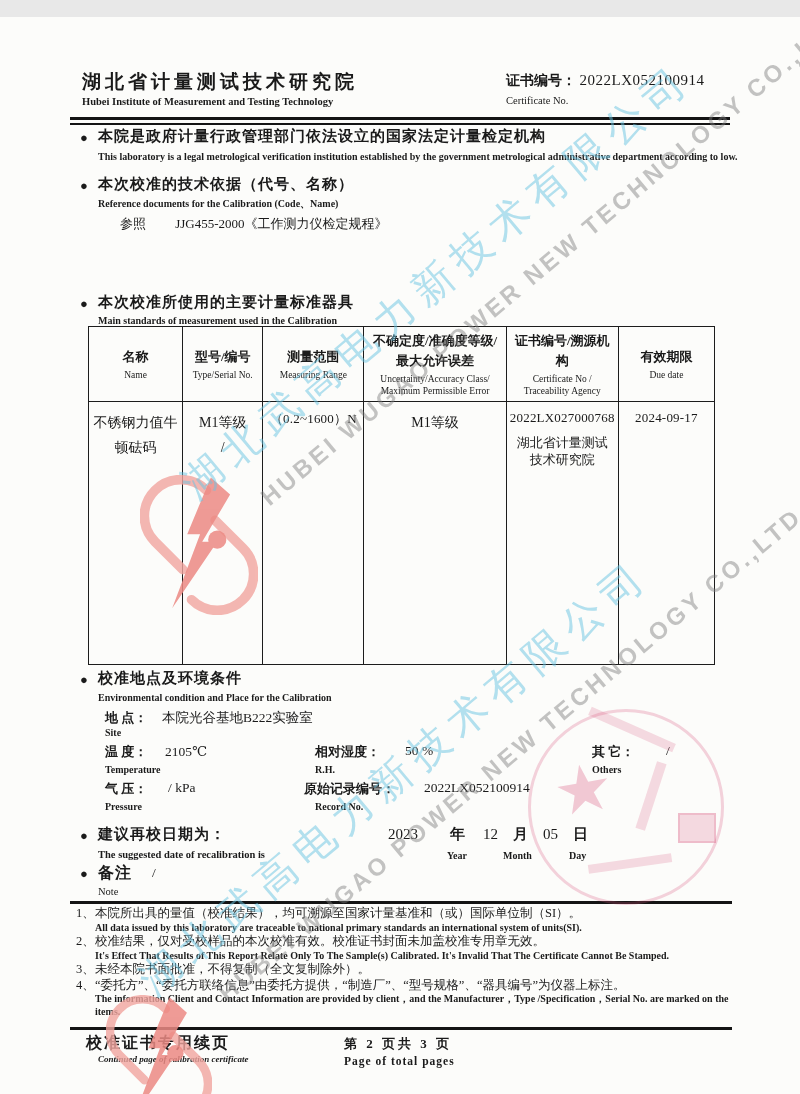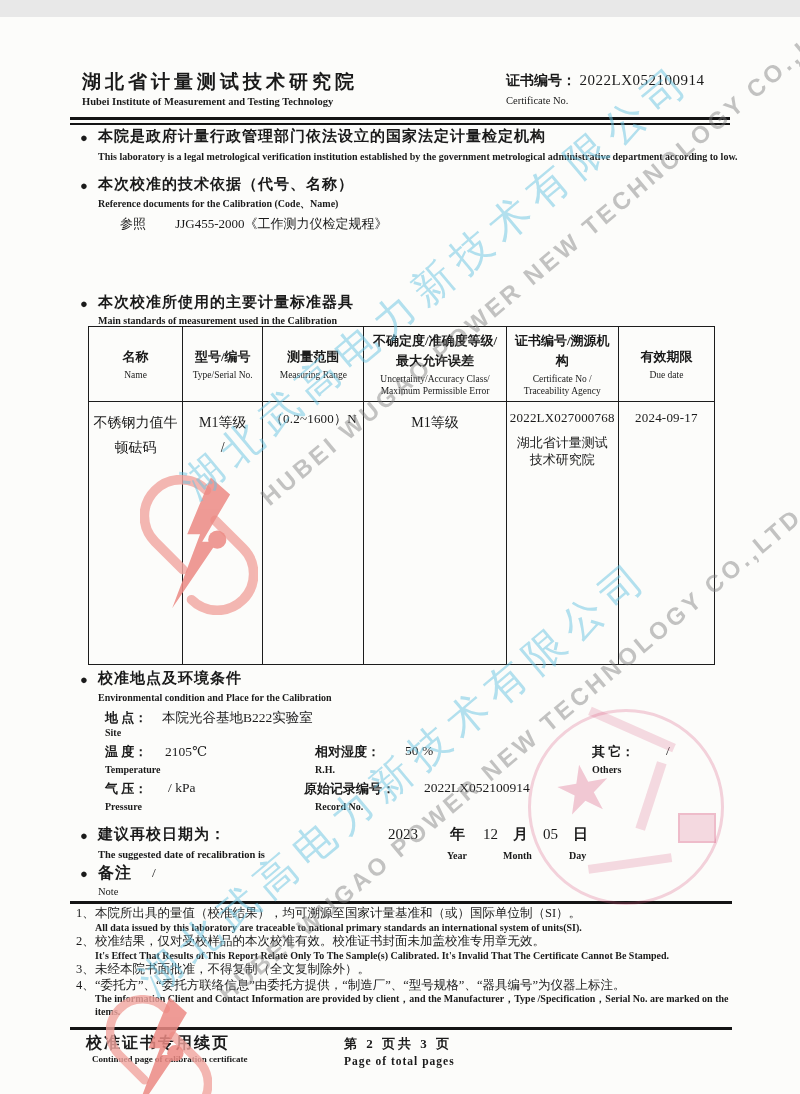--- a/index.html
+++ b/index.html
@@ -46,21 +46,21 @@
   .agency{display:inline-block;width:100px;font-size:13px;line-height:17px;margin-top:8px;}
 
   
   .rule{position:absolute;left:70px;width:662px;height:2.5px;background:#141414;}
   .notes{position:absolute;left:76px;top:889px;width:656px;}
   .note .zh{font-size:12.5px;line-height:15.5px;display:flex;}
   .note .zh .no{flex:0 0 19px;}
   .note .en{font-size:10px;line-height:12.5px;margin-left:19px;font-weight:700;}
   .foot-zh{position:absolute;left:86px;top:1016px;font-family:var(--sans);font-weight:700;
            font-size:16px;letter-spacing:2px;}
-  .foot-en{position:absolute;left:92px;top:1037px;font-size:9px;font-weight:700;}
+  .foot-en{position:absolute;left:98px;top:1037px;font-size:9px;font-weight:700;font-style:italic;}
   .page-zh{position:absolute;left:344px;top:1018px;font-size:13px;font-weight:600;letter-spacing:3px;}
   .page-en{position:absolute;left:344px;top:1038px;font-size:11.5px;font-weight:700;letter-spacing:1px;}
 
   
   .wm{position:absolute;transform-origin:0 0;transform:rotate(-40deg);pointer-events:none;z-index:6;}
   .wm .zh{font-family:var(--sans);font-size:41px;letter-spacing:9px;color:rgba(104,196,226,0.50);
           white-space:nowrap;}
   .wm .en{font-family:var(--sans);font-weight:700;font-size:24px;letter-spacing:3.5px;
           color:rgba(125,125,125,0.45);white-space:nowrap;margin-top:16px;margin-left:52px;}
   .logo{position:absolute;z-index:1;pointer-events:none;}

